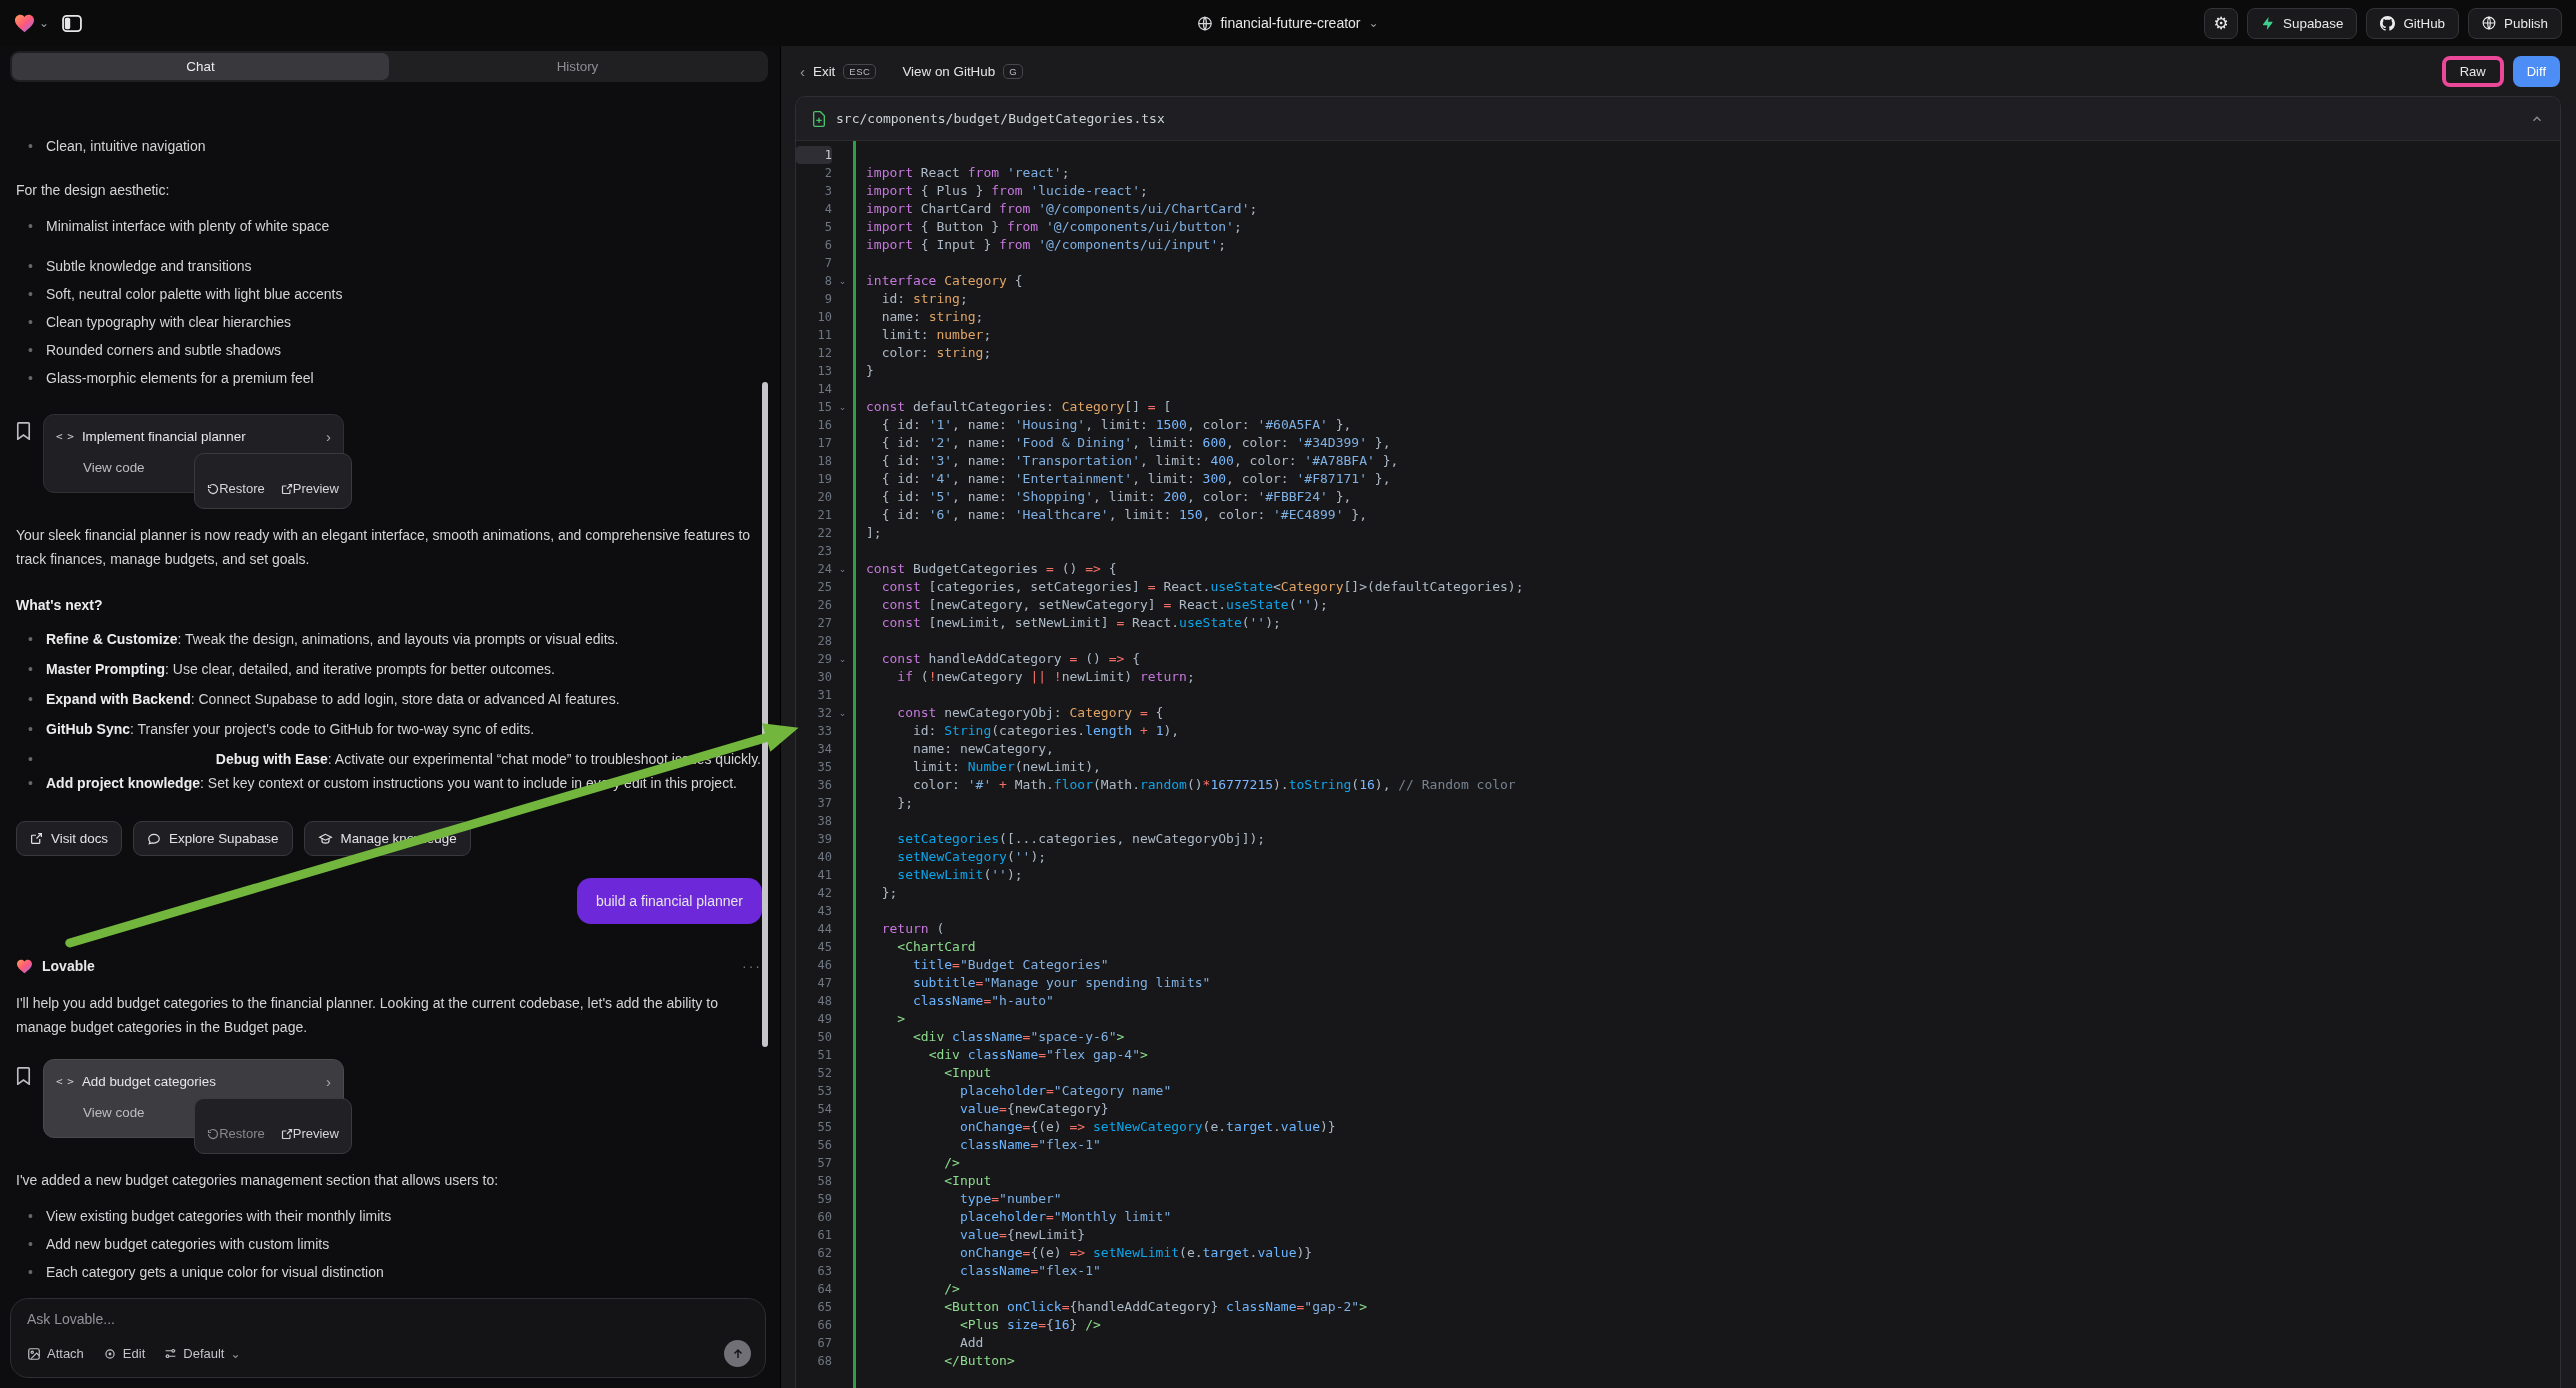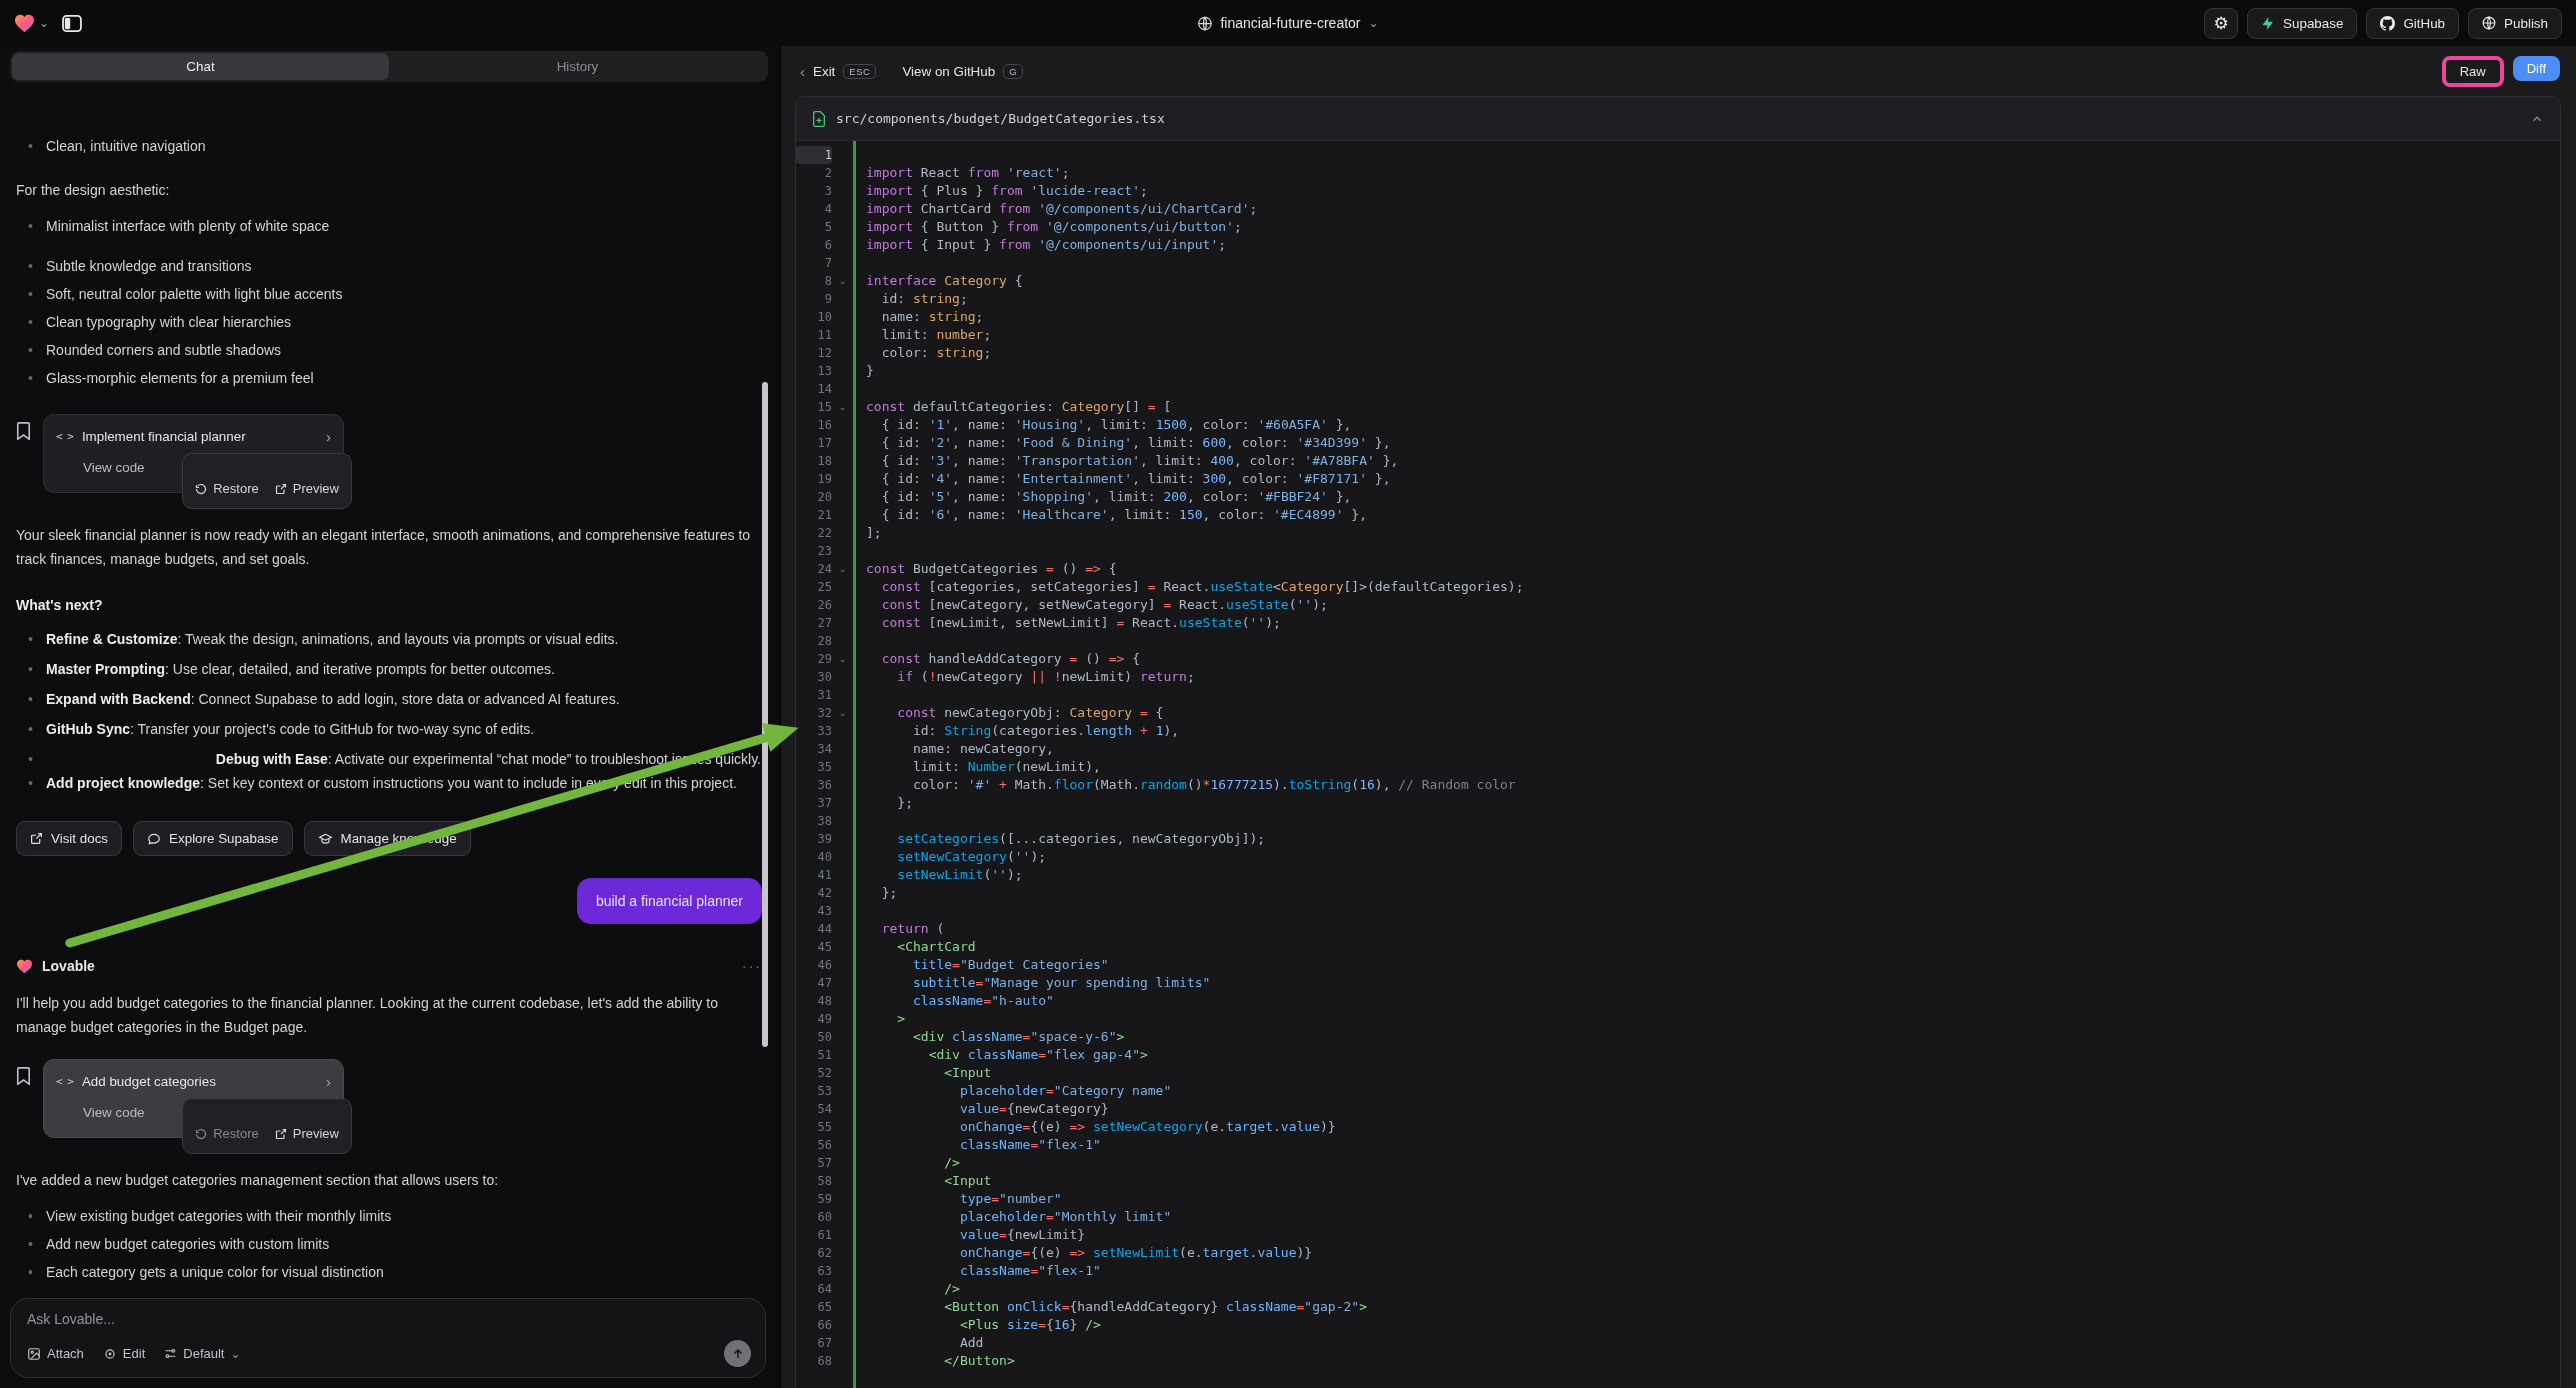--- a/index.html
+++ b/index.html
@@ -44,21 +44,21 @@
   .vrow { display:flex; gap:12px; }
   .bookmark { flex:none; margin-top:8px; }
   .vcard { width:301px; background:#202024; border:1px solid #303034; border-radius:11px; padding:10px 12px 12px 12px; position:relative; }
   .vcard.active { background:#3c3c41; border-color:#4a4a4f; }
   .vc-top { display:flex; align-items:center; gap:9px; font-size:13.4px; color:#e6e6e8; }
   .code-glyph { font-family:"DejaVu Sans Mono", monospace; font-size:11px; color:#cfcfd3; letter-spacing:-1px; }
   .vc-chev { margin-left:auto; color:#a9a9ae; font-size:15px; }
   .vc-view { margin:7px 0 0 27px; font-size:13.4px; color:#bcbcc1; cursor:pointer; }
   .vc-pill { position:absolute; right:-9px; bottom:-17px; background:#212125; border:1px solid #3a3a3f; border-radius:10px;
     display:flex; align-items:center; gap:16px; padding:7px 12px; font-size:13px; color:#d6d6da; white-space:nowrap; }
-  .pill-item { display:flex; align-items:center; gap:6px; cursor:pointer;margin-top:16px; }
+  .pill-item { display:flex; align-items:center; cursor:pointer;margin-top:16px; }
   .pill-item.dim { color:#88888d; }
 
   .quick-actions { display:flex; gap:11px; }
   .qa-btn { height:35px; display:flex; align-items:center; gap:8px; padding:0 13px; background:#1f1f23;
     border:1px solid #383840; border-radius:9px; font-size:13.4px; color:#e3e3e6; cursor:pointer; white-space:nowrap; }
 
   .bubble { align-self:flex-end; background:#6d28d9; border-radius:14px; padding:11px 19px; font-size:14px; color:#e5e5e8; }
 
   .lovable-head { display:flex; align-items:center; gap:9px; }
   .lovable-name { font-size:14px; font-weight:bold; color:#e9e9eb; }
@@ -75,21 +75,21 @@
   .send-btn { margin-left:auto; width:27px; height:27px; border-radius:50%; background:#707076; display:flex;
     align-items:center; justify-content:center; color:#141416; font-size:14px; cursor:pointer; }
 
   
   .ed-head { height:50px; display:flex; align-items:center; padding:0 16px 0 19px; color:#e4e4e7; font-size:13.4px; }
   .ed-group { display:flex; align-items:center; gap:8px; margin-right:26px; cursor:pointer; }
   .kbd { border:1px solid #47474d; border-radius:5px; padding:1px 5px; font-size:9.5px; color:#bdbdc2; letter-spacing:0.5px; }
   .ed-right { margin-left:auto; display:flex; gap:9px; }
   .raw-btn { height:31px; padding:0 14px; display:flex; align-items:center; border:4px solid #ec4899; border-radius:8px;
     color:#e6e6e9; font-size:13px; background:transparent; cursor:pointer; }
-  .diff-btn { height:25px; padding:0 14px; display:flex; align-items:center; border-radius:8px; background:#4c8df6;
+  .diff-btn { height:31px; padding:0 14px; display:flex; align-items:center; border-radius:8px; background:#4c8df6;
     color:#fff; font-size:13px; border:none; cursor:pointer; }
 
   
   .code-card { margin:0 15px 0 14px; flex:1; border:1px solid #2e2e33; border-bottom:none; border-radius:10px 10px 0 0;
     overflow:hidden; display:flex; flex-direction:column; background:#17171a; }
   .file-head { height:44px; flex:none; background:#1f1f23; border-bottom:1px solid #2a2a2f; display:flex;
     align-items:center; gap:10px; padding:0 16px; }
   .file-path { font-family:"DejaVu Sans Mono", monospace; font-size:13px; color:#cdd3d9; }
   .collapse { margin-left:auto; cursor:pointer; }
 

